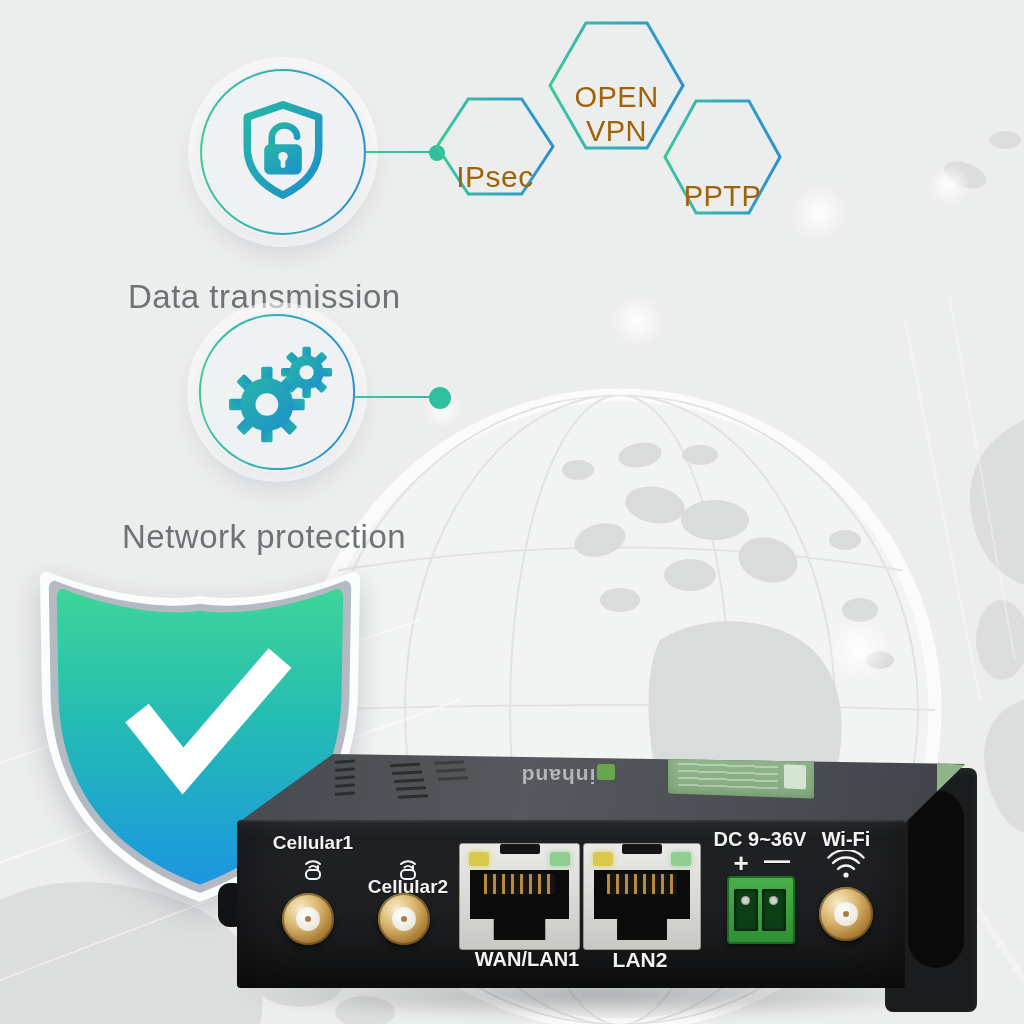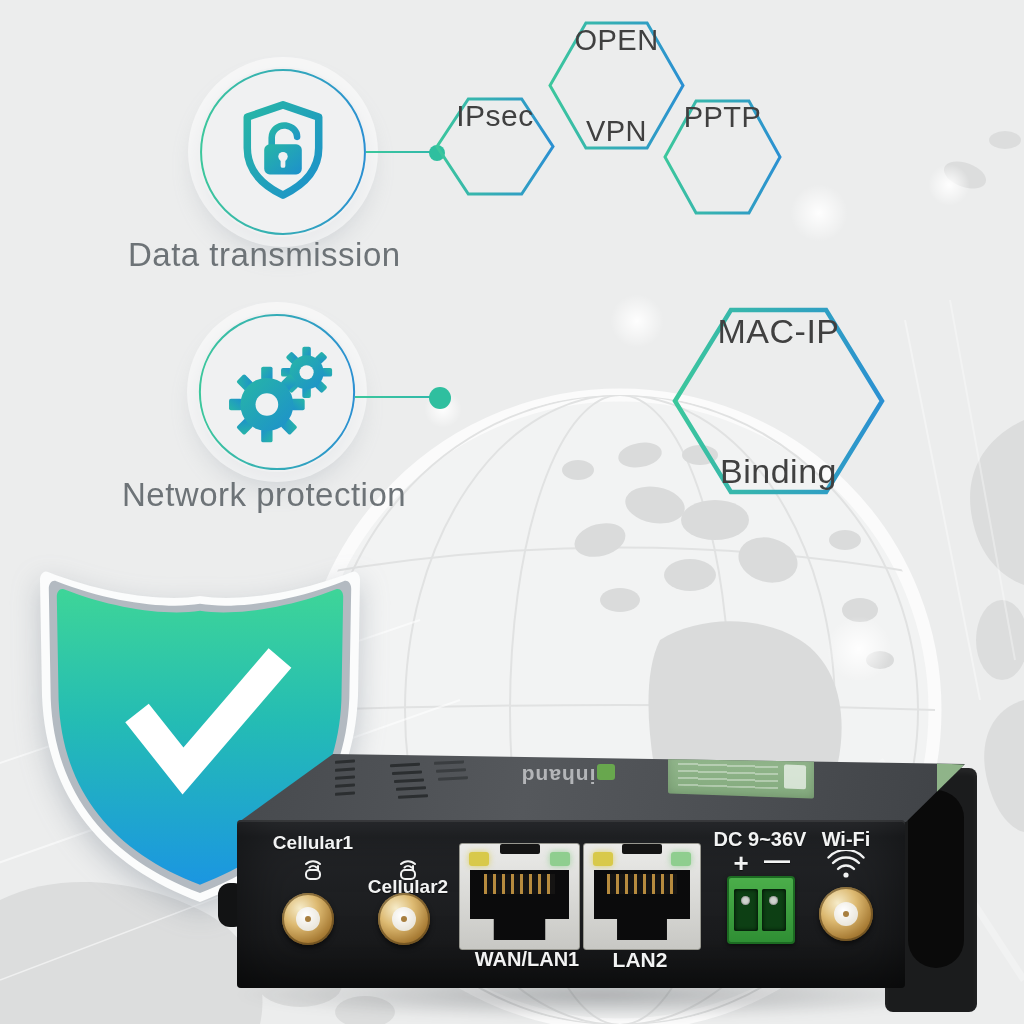--- a/index.html
+++ b/index.html
@@ -8,22 +8,22 @@
   .abs{position:absolute;}
   .glow{position:absolute;border-radius:50%;
         background:radial-gradient(circle, rgba(255,255,255,0.95) 0%, rgba(255,255,255,0) 70%);}
   .circle-badge{border-radius:50%;background:#f0f1f2;
         box-shadow:0 0 0 10px rgba(255,255,255,0.55), 0 14px 26px rgba(140,150,160,0.33);}
   .circle-badge svg{position:absolute;}
   .connector-line{height:2px;background:linear-gradient(90deg,#3cc79c,#2fb7ac);}
   .connector-dot{border-radius:50%;background:#2fbf9f;}
   .hex svg{position:absolute;inset:0;width:100%;height:100%;overflow:visible;}
   .hex-label{position:absolute;inset:0;display:flex;flex-direction:column;align-items:center;
-        justify-content:space-between;color:#404040;font-weight:500;letter-spacing:0.5px;text-align:center;}
-  .section-label{color:#6d7377;font-size:33px;font-weight:500;letter-spacing:0.5px;white-space:nowrap;}
+        justify-content:flex-end;color:#a16207;font-weight:500;letter-spacing:0.5px;text-align:center;}
+  .section-label{color:#6d7377;font-size:33px;font-weight:500;letter-spacing:0.5px;white-space:nowrap;margin-top:42px;}
   
   .top-face{background:linear-gradient(100deg,#46494d,#55585c 40%,#4a4d51 72%,#3e4145);
         clip-path:polygon(108px 6px,740px 16px,681px 74px,14px 74px);}
   .front-face{background:linear-gradient(180deg,#34363a 0,#232528 10%,#1a1b1d 70%,#101112 100%);
         border-radius:4px;box-shadow:inset 0 2px 0 rgba(255,255,255,0.08), inset 0 0 60px rgba(0,0,0,0.55);}
   .panel-label{color:#f2f3f3;font-weight:bold;text-align:center;white-space:nowrap;
         text-shadow:0 1px 1px rgba(0,0,0,0.6);}
   .rj45-bezel{background:linear-gradient(#ebebe9,#c8c8c4);border:1px solid #97978f;border-radius:3px;}
   .rj45-open{background:#0b0b0c;}
   .led{border-radius:3px;}
@@ -225,29 +225,20 @@
         </g>
       </g>
       <circle cx="86" cy="30" r="7.5" fill="#f0f1f2"></circle>
       <circle cx="44" cy="64" r="12" fill="#f0f1f2"></circle>
     </svg>
   </div>
   <div class="abs connector-line" style="left:355px;top:396px;width:86px;z-index:2"></div>
   <div class="abs connector-dot" style="left:429px;top:387px;width:22px;height:22px;z-index:2"></div>
 
 
-  <div class="abs hex" style="left:675px;top:310px;width:207px;height:182px;z-index:2">
-    <svg viewBox="0 0 200 176" preserveAspectRatio="none">
-      <polygon points="0,88 54,0 146,0 200,88 146,176 54,176" fill="none" stroke="url(#gradTB)" stroke-width="4.5" vector-effect="non-scaling-stroke"></polygon>
-      </svg>
-    <div class="hex-label" style="font-size:34px;line-height:42px">
-      <span>MAC-IP</span>
-      <span>Binding</span>
-    </div>
-  </div>
 
   <div class="abs section-label" style="left:122px;top:476px;z-index:2">Network protection</div>
 
   <svg class="abs" style="left:40px;top:566px;z-index:2;filter:drop-shadow(0 10px 14px rgba(110,120,135,0.35))" width="320" height="342" viewBox="0 0 320 342">
     <path d="M8,6 C64,28 124,36 160,30 C196,36 256,28 312,6 C316,4 320,8 320,14 L318,130
              C314,232 256,300 160,336 C64,300 6,232 2,130 L0,14 C0,8 4,4 8,6 Z" fill="#fbfcfc"></path>
     <path d="M8,6 C64,28 124,36 160,30 C196,36 256,28 312,6 C316,4 320,8 320,14 L318,130
              C314,232 256,300 160,336 C64,300 6,232 2,130 L0,14 C0,8 4,4 8,6 Z" transform="translate(8.8,9.5) scale(0.945)" fill="#b3bac1"></path>
     <path d="M8,6 C64,28 124,36 160,30 C196,36 256,28 312,6 C316,4 320,8 320,14 L318,130
              C314,232 256,300 160,336 C64,300 6,232 2,130 L0,14 C0,8 4,4 8,6 Z" transform="translate(16.8,18) scale(0.895)" fill="url(#shieldGrad)"></path>

